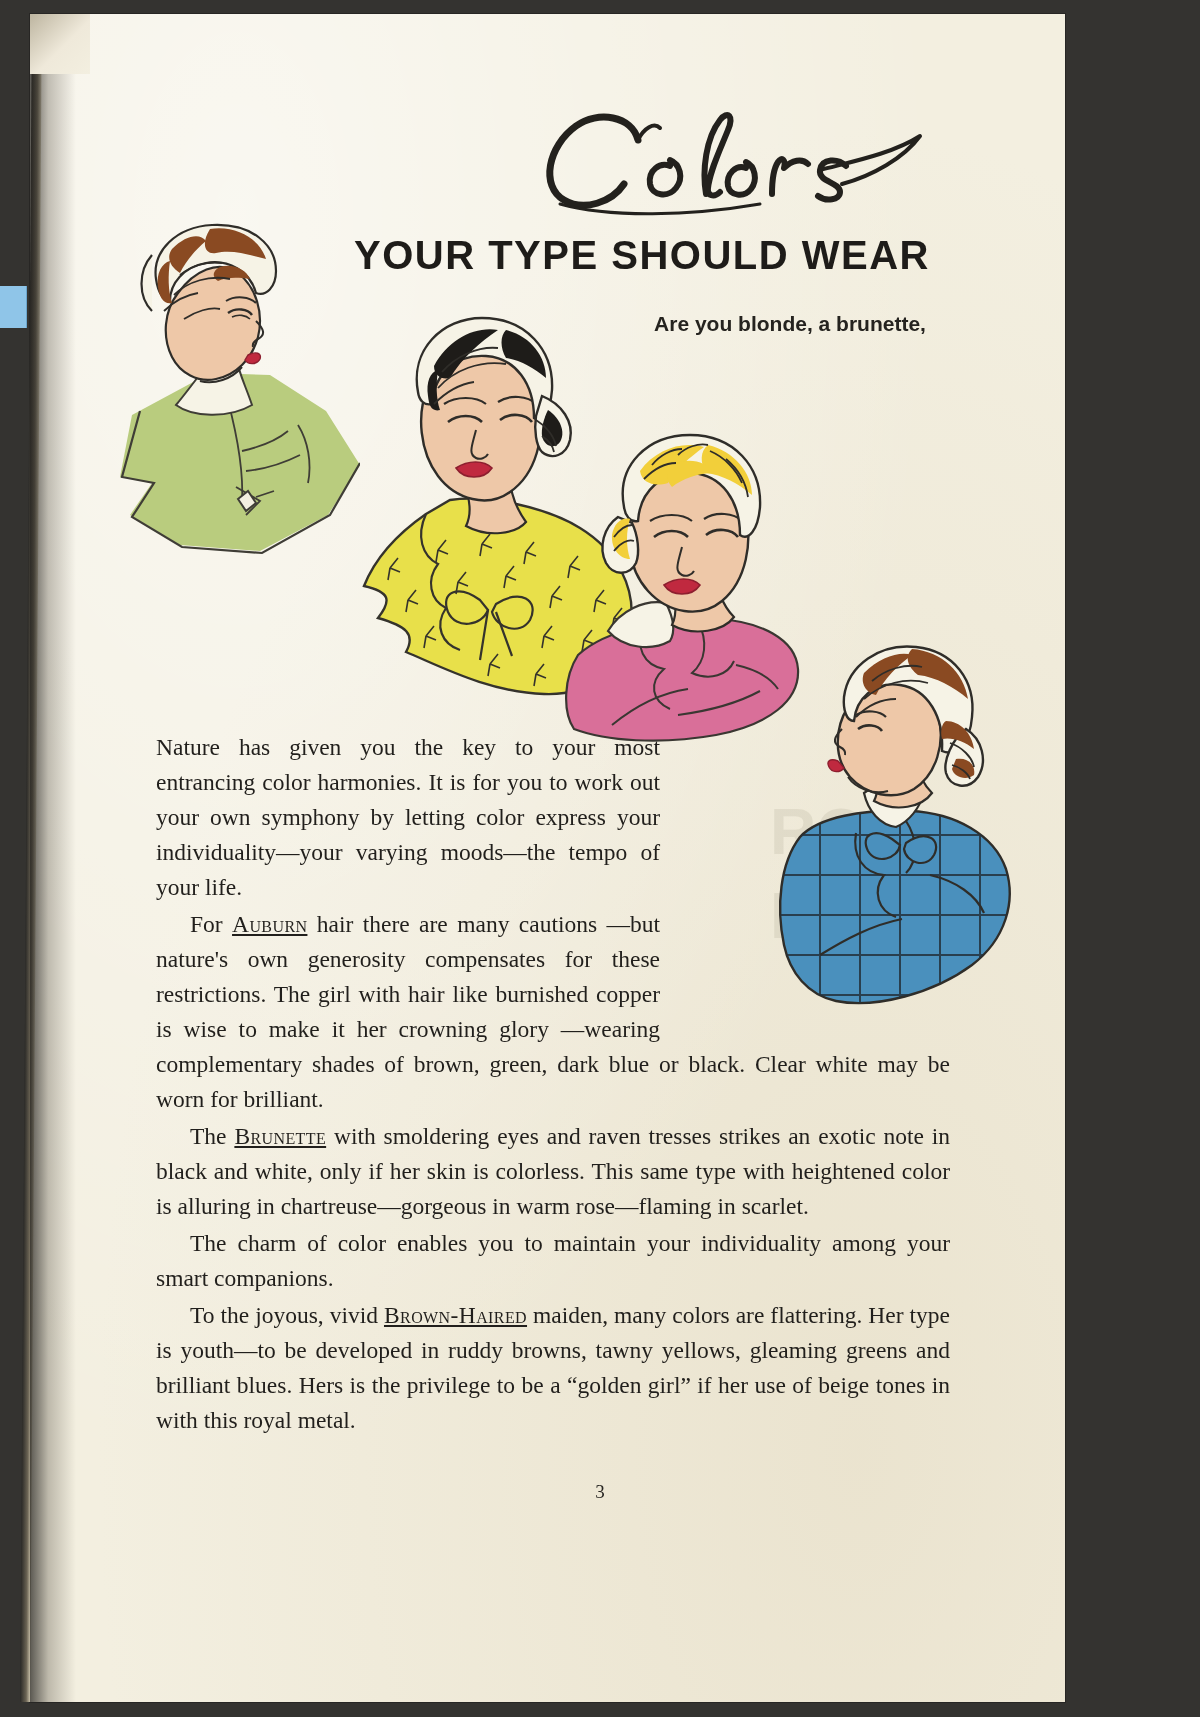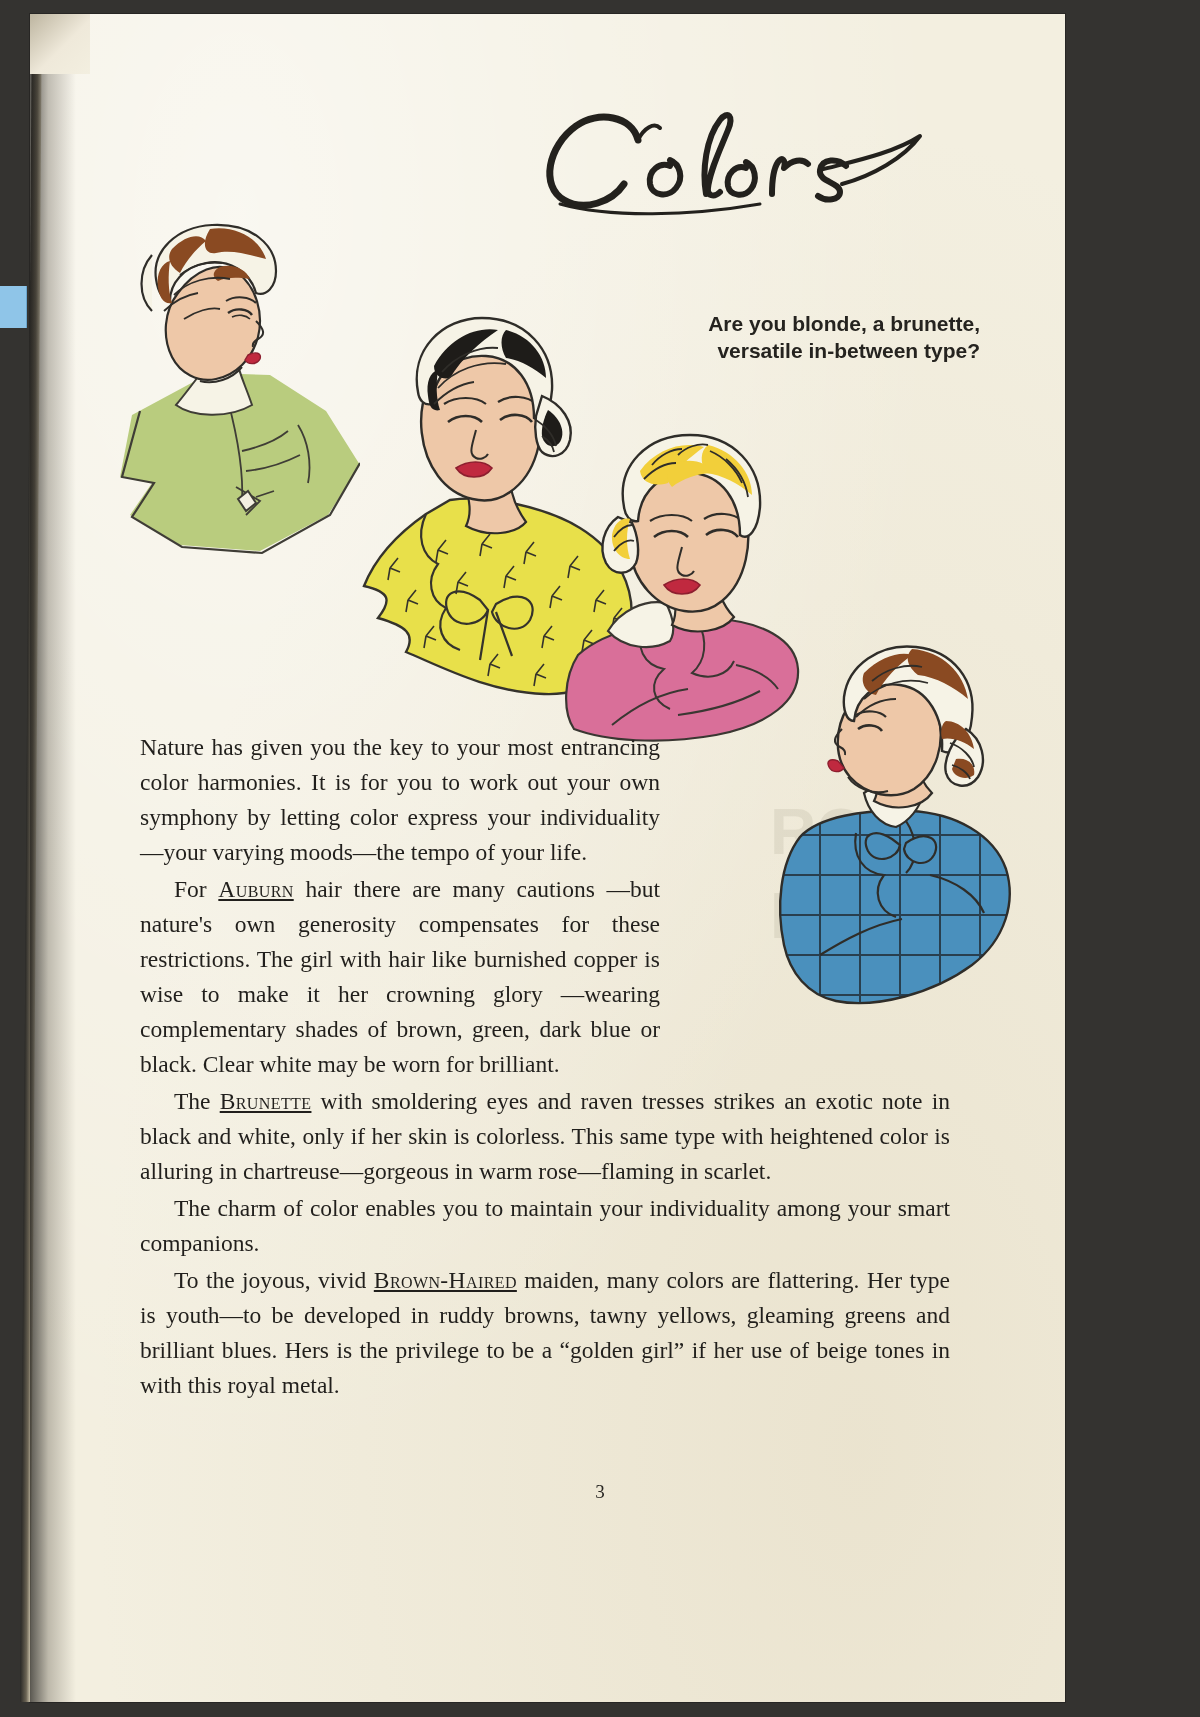--- a/index.html
+++ b/index.html
@@ -106,39 +106,39 @@
     left: 600px;
     top: 310px;
     width: 380px;
     text-align: center;
     font-family: "Liberation Sans", sans-serif;
     font-weight: bold;
     font-size: 21px;
     line-height: 27px;
     color: #25231f;
   }
-  #subhead div { white-space: nowrap; text-align: right; }
+  #subhead div { white-space: nowrap; }
 
   
   .figure { position: absolute; }
   .figure svg { display: block; }
 
   
   #body-text {
     position: absolute;
     left: 140px;
     top: 730px;
     width: 810px;
     font-family: "Liberation Serif", serif;
     font-size: 23.5px;
     line-height: 35px;
     color: #211f1c;
     text-align: justify;
   }
-  #body-text p { margin: 0 0 2px 0; text-indent: 34px; }
+  #body-text p { margin: 0 0 2px 16px; text-indent: 34px; }
   #body-text p.first { text-indent: 0; }
   
   .float-right-spacer {
     float: right;
     width: 290px;
     height: 290px;
     shape-outside: inset(0);
   }
   .sc {
     font-variant: small-caps;
@@ -200,24 +200,24 @@
           <path d="M226 68 C216 64, 206 74, 208 86 C210 96, 224 98, 231 89 C238 80, 235 66, 226 62" stroke-width="6"></path>
 
           <path d="M252 94 C252 80, 254 68, 258 62 C262 56, 266 60, 264 68 C272 60, 282 58, 288 64" stroke-width="6"></path>
 
           <path d="M326 66 C318 58, 302 58, 300 70 C298 82, 320 82, 320 92 C320 100, 306 102, 298 96" stroke-width="6"></path>
           <path d="M300 70 C330 62, 372 54, 400 36 C384 58, 352 76, 322 84" stroke-width="4"></path>
         </g>
       </svg>
     </div>
 
+    <div id="main-headline">YOUR TYPE SHOULD WEAR</div>
 
     <div id="subhead">
       <div>Are you blonde, a brunette,</div>
-      <div>versatile in-between type?</div>
     </div>
 
     <div class="figure" style="left:60px; top:215px; width:300px; height:380px;">
       <svg width="300" height="380" viewBox="0 0 300 380">
 
         <path d="M72 200 L60 262 L92 268 L70 300 L120 330 L200 336 L268 300 L300 250 L266 196 L210 160 L150 158 Z" fill="#b9cc7e" stroke="none"></path>
         <path d="M80 196 L62 262 L94 268 L72 302 L122 332 L202 338 L270 300 L300 248" fill="none" stroke="#3f3d36" stroke-width="2.2"></path>
 
         <g stroke="#3f3d36" stroke-width="1.8" fill="none">
           <path d="M168 186 C176 216, 184 252, 182 288"></path>

